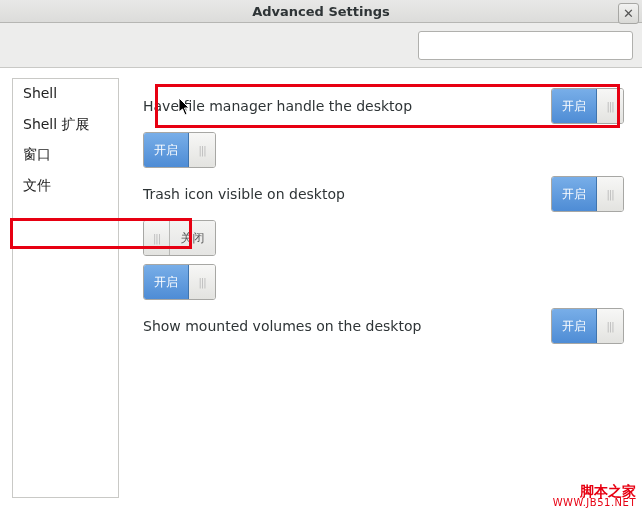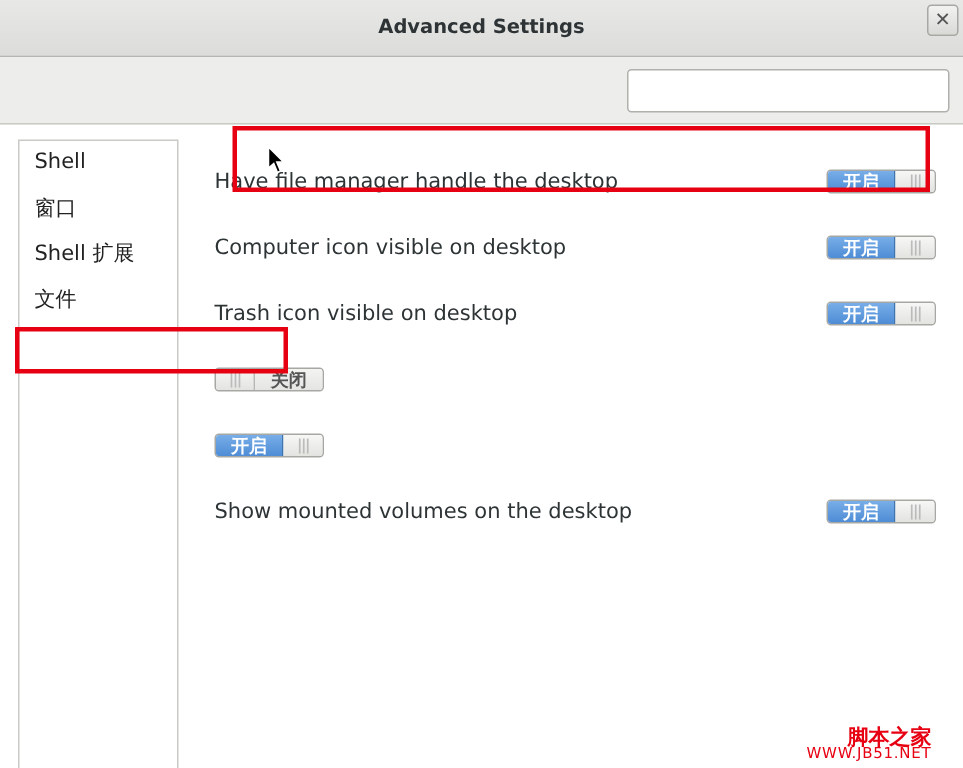--- a/index.html
+++ b/index.html
@@ -7,21 +7,21 @@
     font-family: "DejaVu Sans", "Cantarell", sans-serif;
     font-size: 13px;
     color: #2e3436;
     background: #fff;
     width: 642px;
     height: 512px;
     overflow: hidden;
     position: relative;
   }
   .titlebar {
-    height: 38px;
+    height: 23px;
     background: linear-gradient(#e8e8e7, #dcdcda);
     border-bottom: 1px solid #b6b6b3;
     display: flex;
     align-items: center;
     justify-content: center;
     position: relative;
   }
   .titlebar-title { font-weight: bold; font-size: 13px; }
   .titlebar-close {
     position: absolute;
@@ -80,28 +80,27 @@
     position: relative;
   }
   .setting-row {
     display: flex;
     align-items: center;
     justify-content: space-between;
     height: 44px;
   }
   .setting-label { font-size: 14px; color: #2e3436; }
   .toggle {
-    width: 73px; height: 16px;
+    width: 73px; height: 36px;
     border: 1px solid #a7a7a4;
     border-radius: 3px;
     display: flex;
     overflow: hidden;
     cursor: pointer;
     font-size: 12px;
-    font-weight: bold;
   }
   .toggle-on .toggle-left {
     flex: 1;
     background: linear-gradient(#78aee8,#4e8cd5);
     color: #fff;
     display: flex; align-items: center; justify-content: center;
     border-right: 1px solid #3f74ad;
   }
   .toggle-on .toggle-knob {
     width: 26px;
@@ -124,21 +123,21 @@
   }
   .knob-lines { letter-spacing: -1px; font-size: 10px; }
   .hl-red { position: absolute; border: 3px solid #e70012; pointer-events: none; }
   .hl1 { left: 155px; top: 84px; width: 465px; height: 44px; }
   .hl2 { left: 10px;  top: 218px; width: 182px; height: 31px; }
   .cursor {
     position: absolute; left: 178px; top: 97px;
     width: 14px; height: 20px; pointer-events: none;
   }
   .watermark {
-    position: absolute; right: 21px; bottom: 4px;
+    position: absolute; right: 6px; bottom: 4px;
     text-align: right; line-height: 1;
   }
   .wm1 { color: #e70012; font-weight: bold; font-size: 14px; font-family: "SimHei","Microsoft YaHei",sans-serif; }
   .wm2 { color: #e70012; font-size: 10px; letter-spacing: 0.5px; }
 </style>
 </head>
 <body>
 
 <div class="titlebar">
   <span class="titlebar-title">Advanced Settings</span>
@@ -147,36 +146,35 @@
   </div>
 </div>
 
 <div class="toolbar">
   <input class="searchbox" type="text" placeholder="" style="">
 </div>
 
 <div class="content">
   <div class="sidebar" id="sidebar">
       <div class="sidebar-item">Shell</div>
+      <div class="sidebar-item">Shell 扩展</div>
       <div class="sidebar-item">窗口</div>
-      <div class="sidebar-item">Shell 扩展</div>
       <div class="sidebar-item">文件</div>
     </div>
   <div class="settings" id="settings">
       <div class="setting-row">
         <span class="setting-label">Have file manager handle the desktop</span>
         <div class="toggle toggle-on">
           <div class="toggle-left">开启</div>
           <div class="toggle-knob">
             <span class="knob-lines">|||</span>
           </div>
         </div>
       </div>
       <div class="setting-row">
-        <span class="setting-label">Computer icon visible on desktop</span>
         <div class="toggle toggle-on">
           <div class="toggle-left">开启</div>
           <div class="toggle-knob">
             <span class="knob-lines">|||</span>
           </div>
         </div>
       </div>
       <div class="setting-row">
         <span class="setting-label">Trash icon visible on desktop</span>
         <div class="toggle toggle-on">

